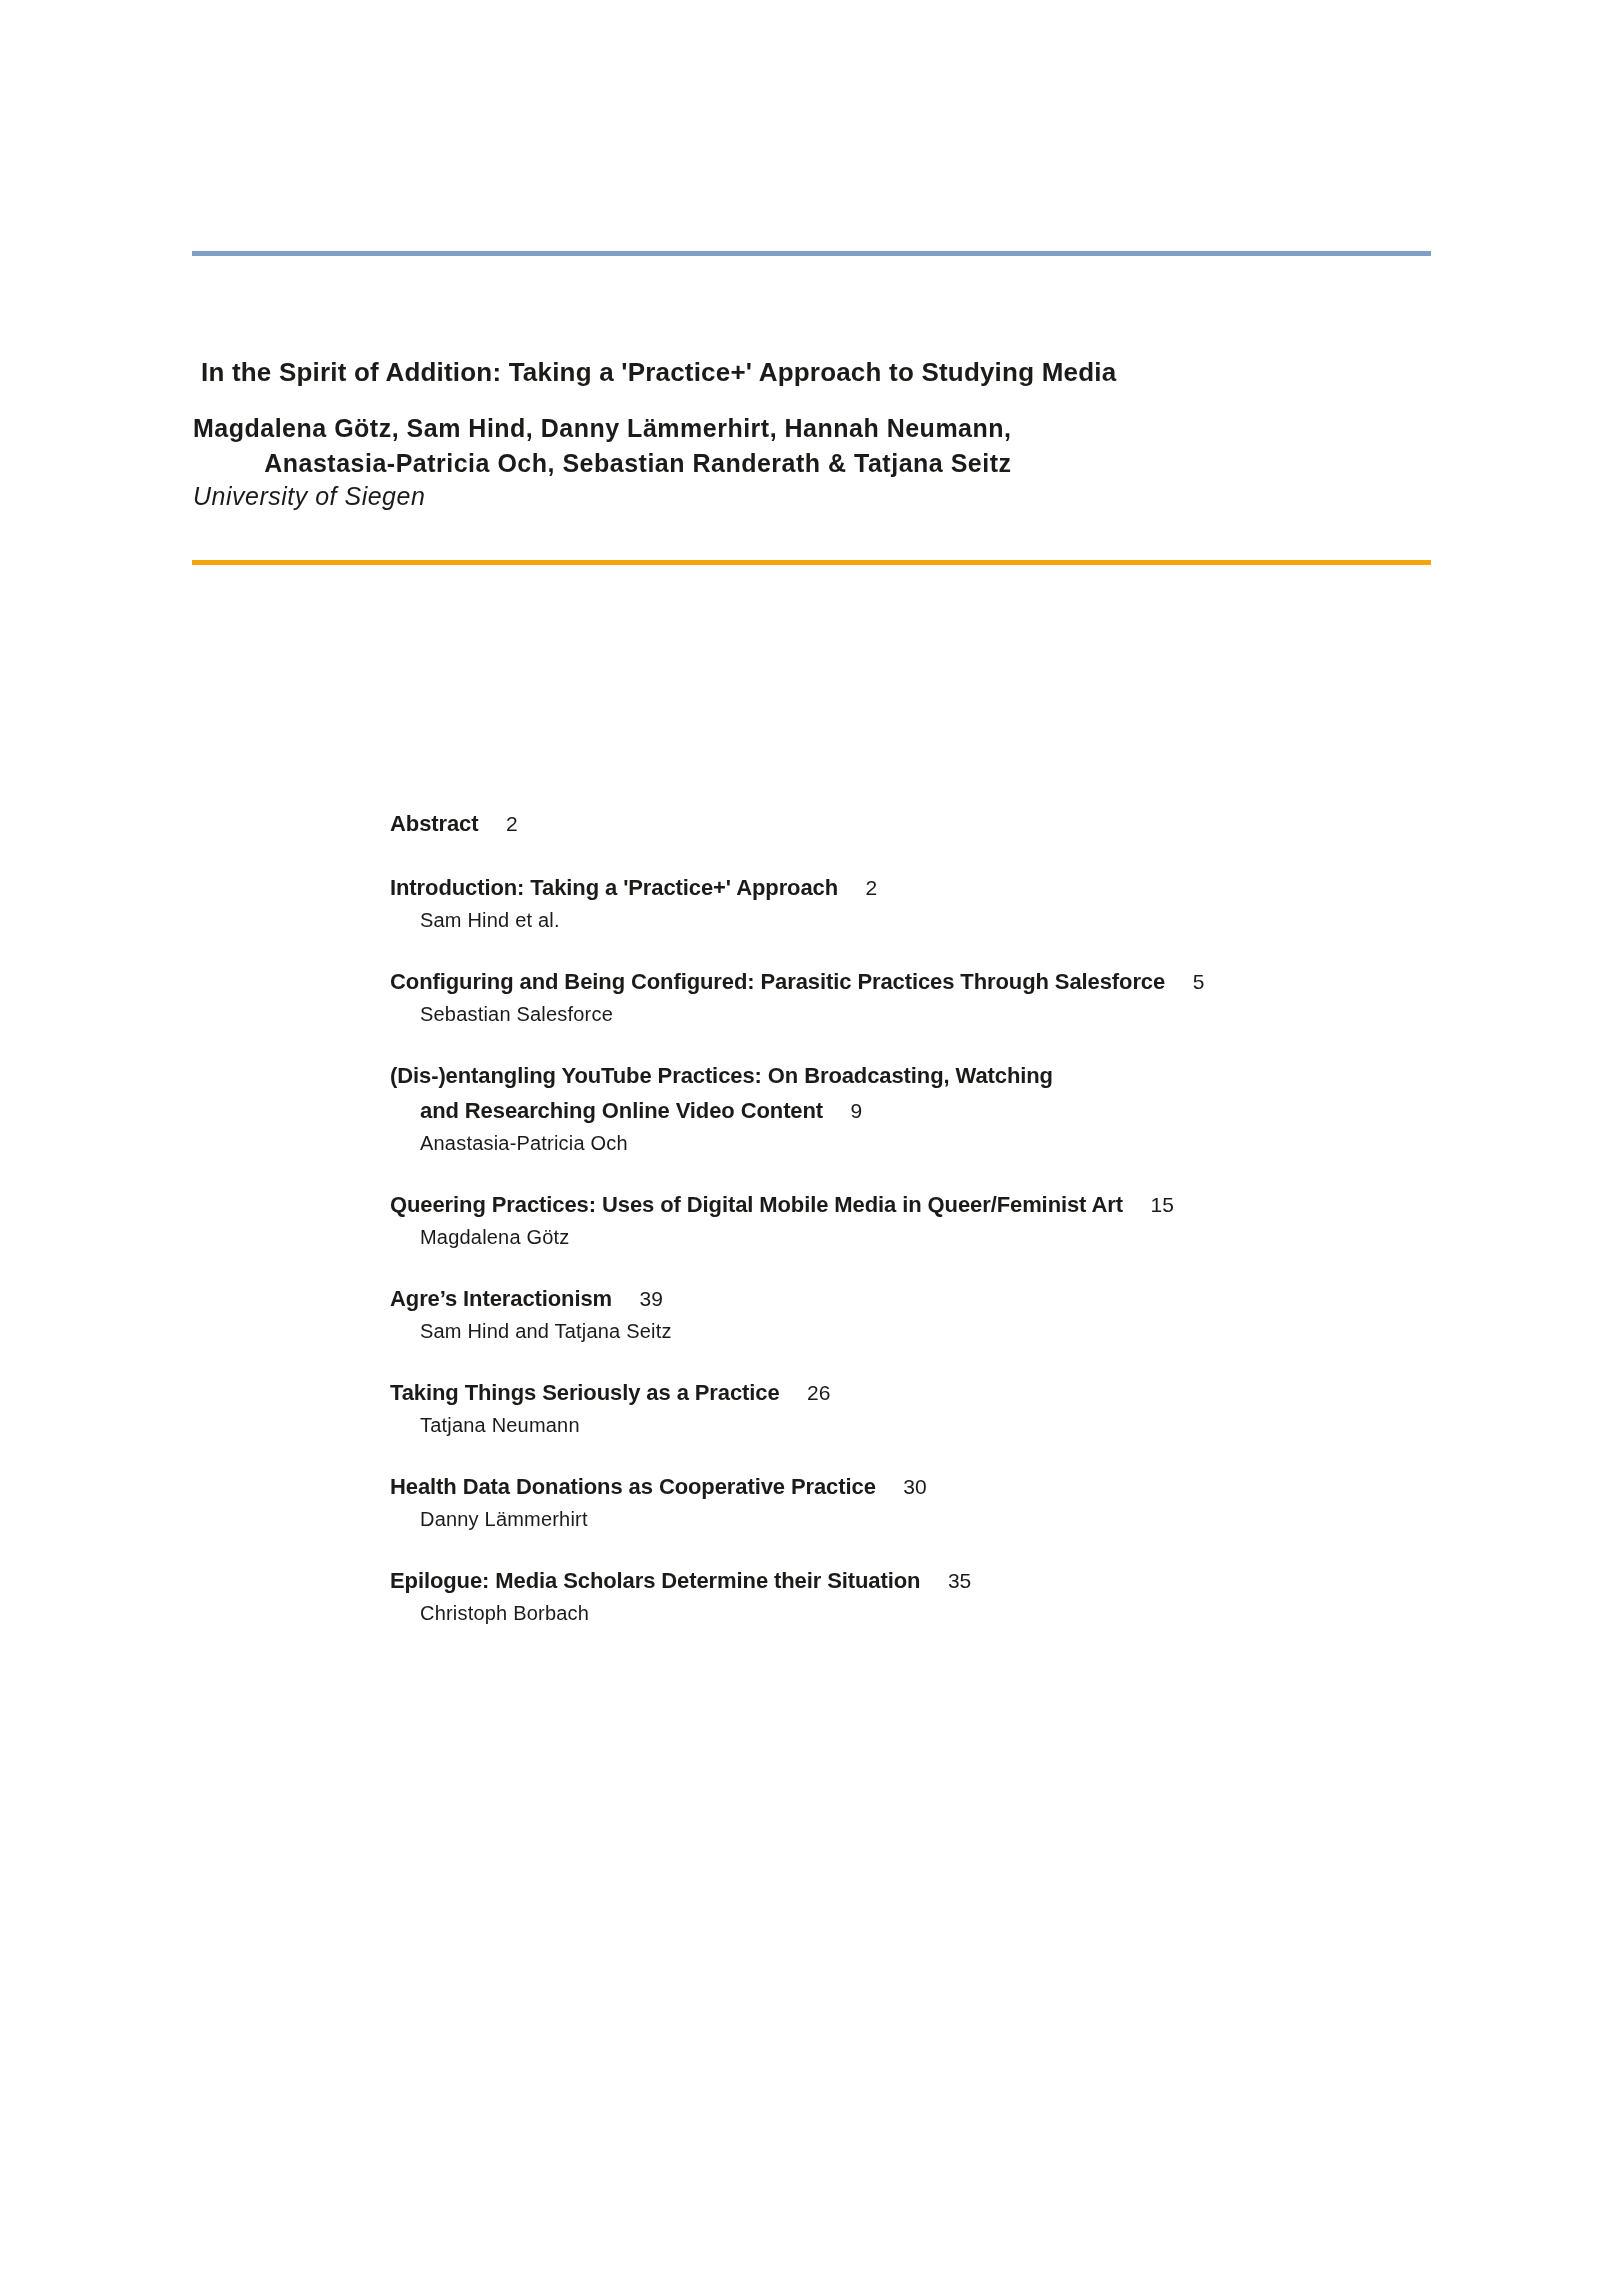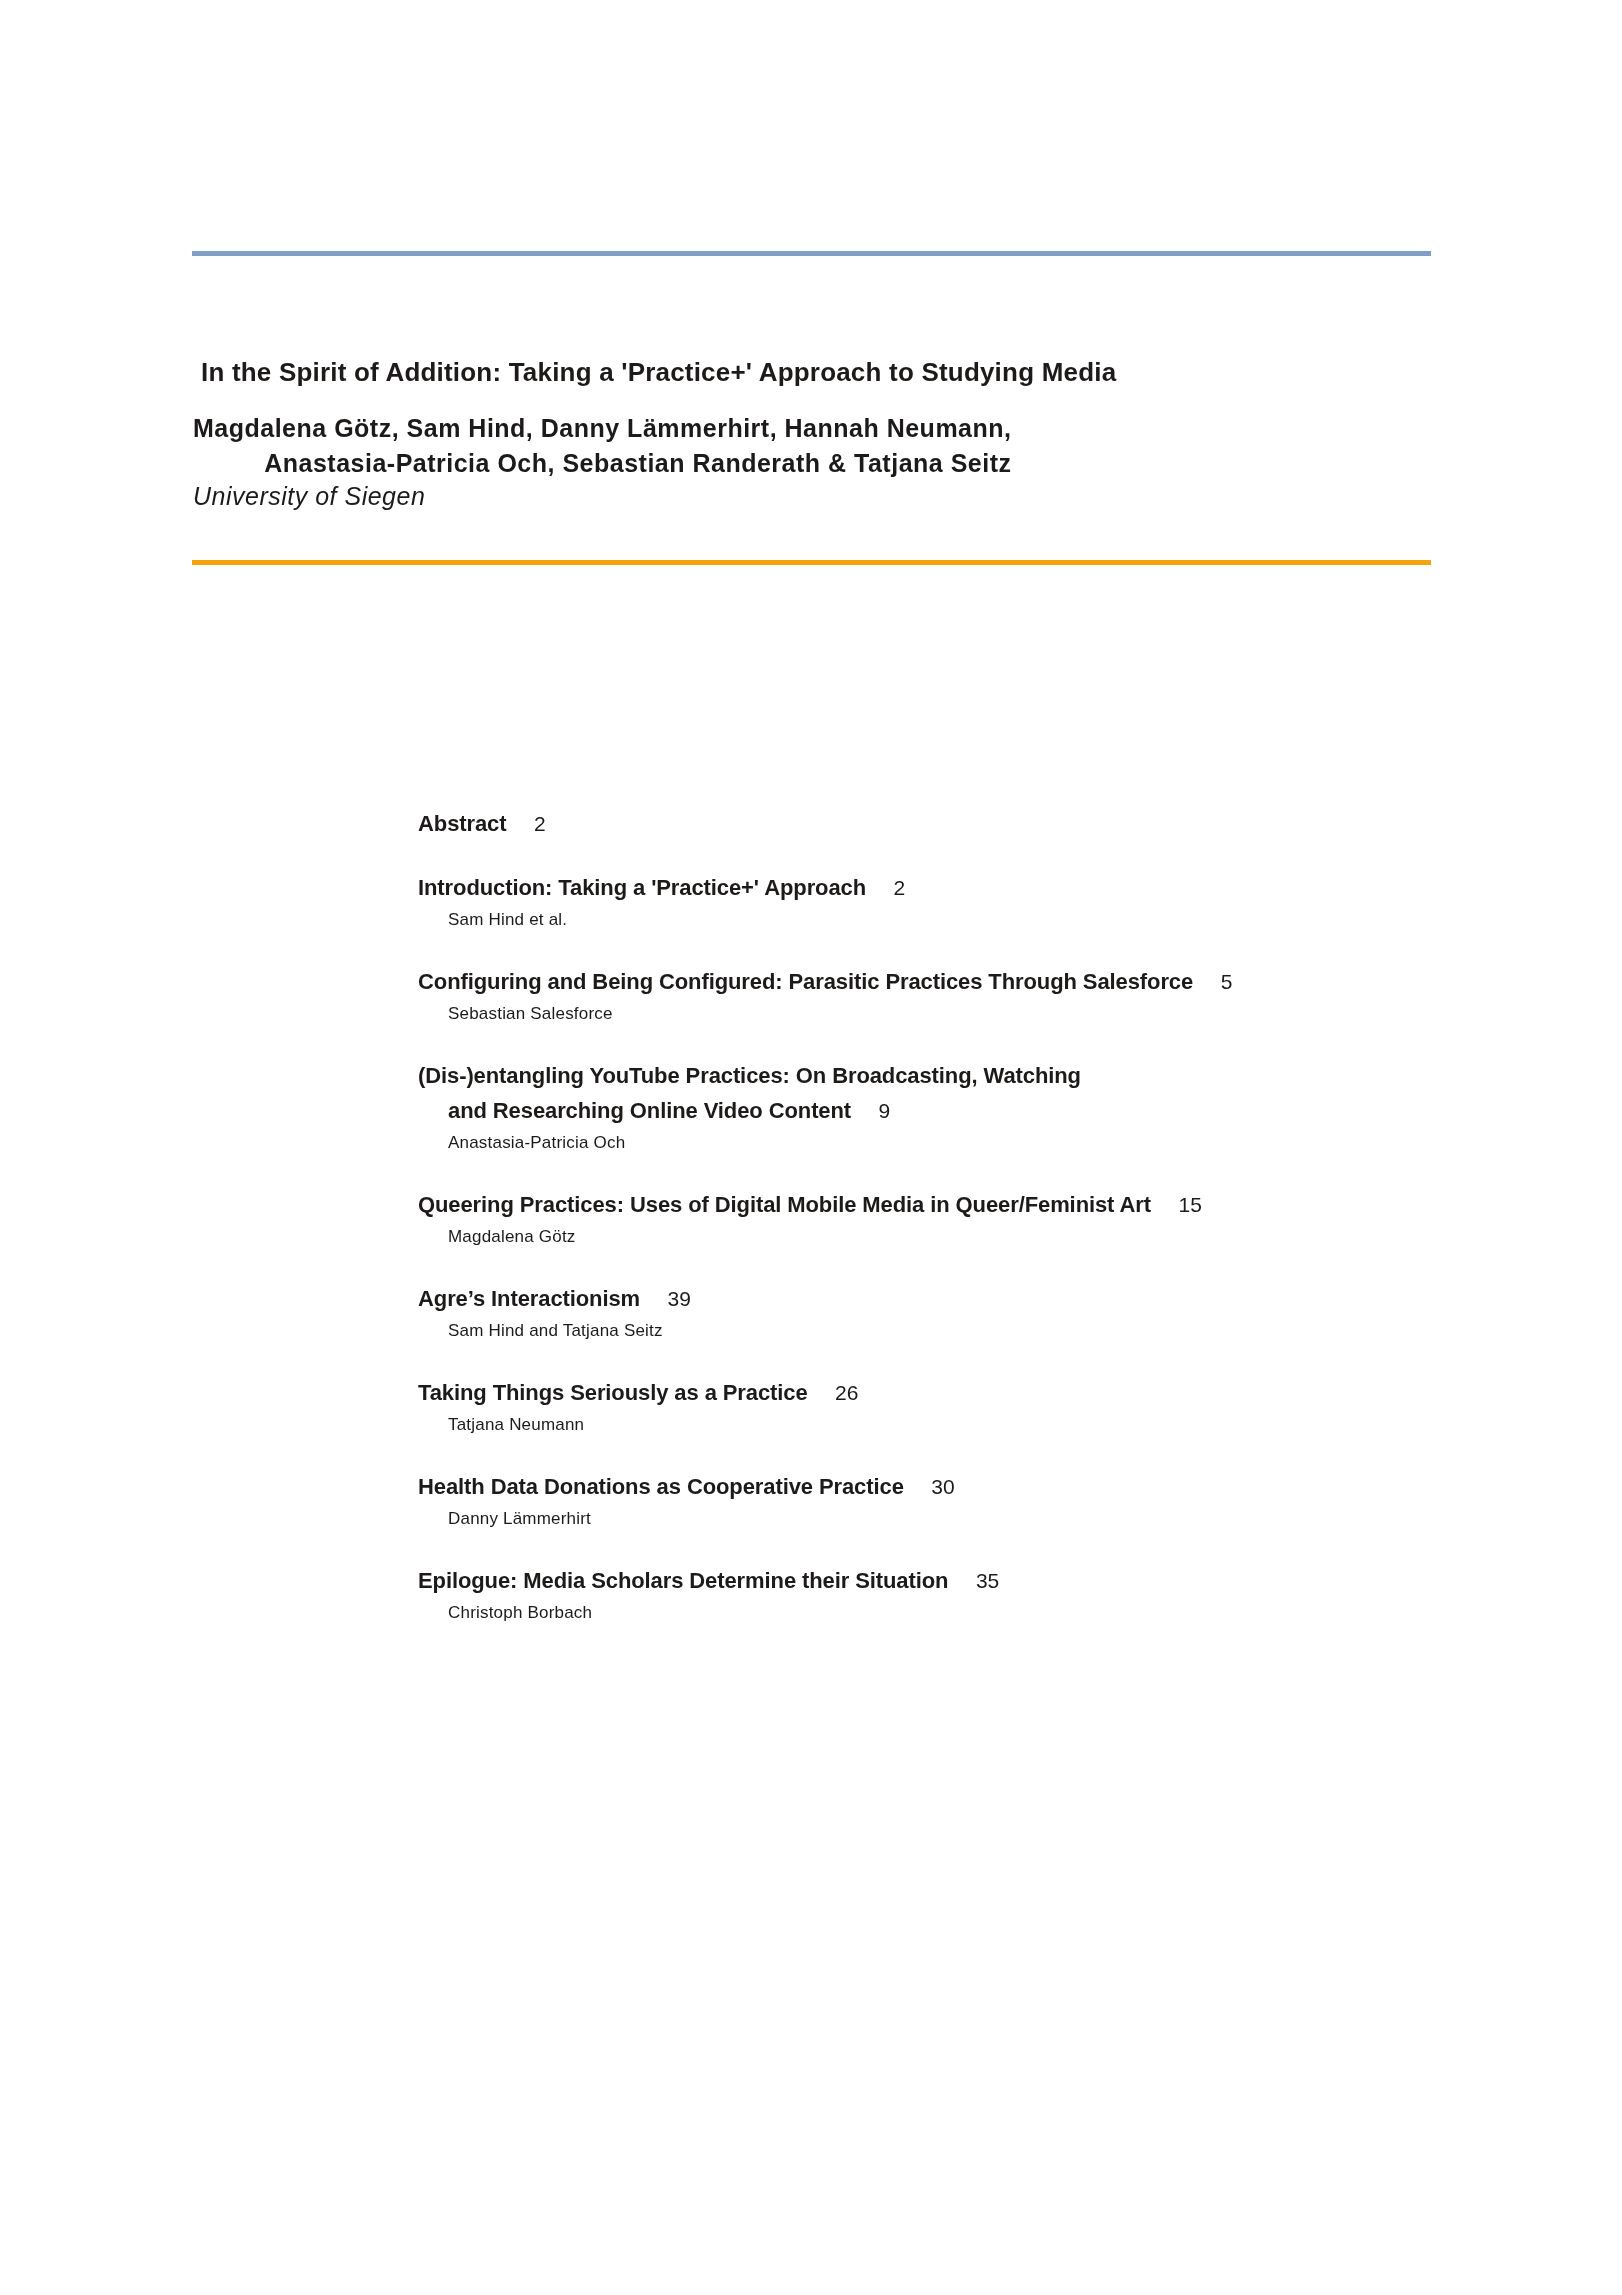--- a/index.html
+++ b/index.html
@@ -45,39 +45,38 @@
     font-size: 25px;
     font-style: italic;
     font-weight: normal;
     letter-spacing: 0.5px;
   }
   .toc {
     position: absolute;
     left: 390px;
     top: 806px;
     width: 1021px;
-    margin-left: 28px;
   }
   .toc-entry { margin-bottom: 29px; }
   .hline {
     font-size: 22px;
     font-weight: bold;
     line-height: 35px;
     letter-spacing: -0.1px;
     white-space: nowrap;
   }
   .hline.indent { padding-left: 30px; }
   .pg {
     font-weight: normal;
     font-size: 21px;
     margin-left: 27.5px;
     letter-spacing: 0;
   }
   .toc-author {
-    font-size: 17px;
+    font-size: 20px;
     font-weight: normal;
     line-height: 30px;
     padding-left: 30px;
     letter-spacing: 0.2px;
     white-space: nowrap;
   }
 </style>
 </head>
 <body style="color: rgb(29, 27, 26);">
 

